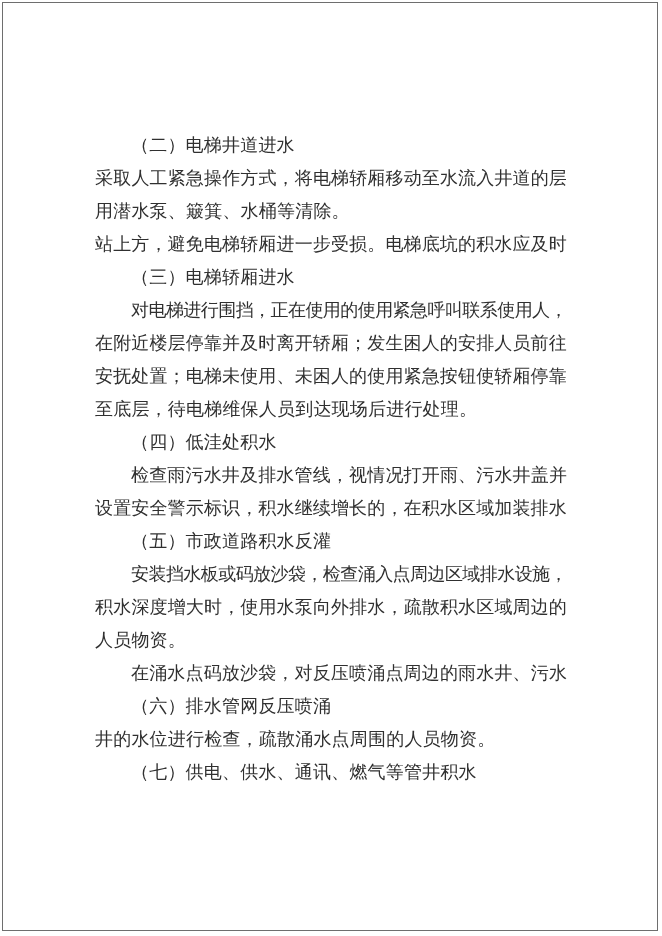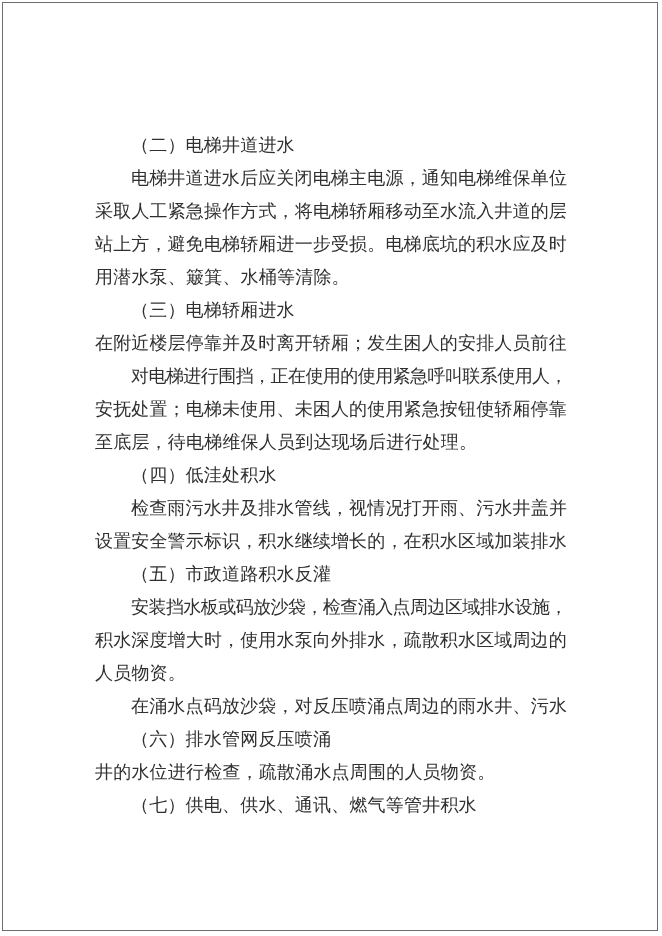--- a/index.html
+++ b/index.html
@@ -46,34 +46,33 @@
     padding-left: 2em;
   }
 </style>
 </head>
 <body>
 
 <div class="page">
   <div class="page-frame"></div>
   <div class="doc-body" id="doc-body">
       <div class="line indent">（二）电梯井道进水</div>
-      <div class="line indent full" style="letter-spacing: 0.17px;">电梯井道进水后应关闭电梯主电源，通知电梯维保单位</div>
       <div class="line full" style="letter-spacing: 0.15px; text-align: right;">采取人工紧急操作方式，将电梯轿厢移动至水流入井道的层</div>
+      <div class="line">用潜水泵、簸箕、水桶等清除。</div>
       <div class="line full" style="letter-spacing: 0.15px;">站上方，避免电梯轿厢进一步受损。电梯底坑的积水应及时</div>
-      <div class="line">用潜水泵、簸箕、水桶等清除。</div>
       <div class="line indent">（三）电梯轿厢进水</div>
+      <div class="line indent full" style="letter-spacing: -0.56px;">对电梯进行围挡，正在使用的使用紧急呼叫联系使用人，</div>
       <div class="line full" style="letter-spacing: 0.15px;">在附近楼层停靠并及时离开轿厢；发生困人的安排人员前往</div>
-      <div class="line indent full" style="letter-spacing: -0.56px;">对电梯进行围挡，正在使用的使用紧急呼叫联系使用人，</div>
       <div class="line full" style="letter-spacing: 0.15px;">安抚处置；电梯未使用、未困人的使用紧急按钮使轿厢停靠</div>
       <div class="line">至底层，待电梯维保人员到达现场后进行处理。</div>
       <div class="line indent">（四）低洼处积水</div>
       <div class="line indent full" style="letter-spacing: 0.17px;">检查雨污水井及排水管线，视情况打开雨、污水井盖并</div>
       <div class="line full" style="letter-spacing: 0.15px;">设置安全警示标识，积水继续增长的，在积水区域加装排水</div>
       <div class="line indent">（五）市政道路积水反灌</div>
       <div class="line indent full" style="letter-spacing: -0.56px;">安装挡水板或码放沙袋，检查涌入点周边区域排水设施，</div>
-      <div class="line full" style="letter-spacing: 0.15px;">积水深度增大时，使用水泵向外排水，疏散积水区域周边的</div>
+      <div class="line full" style="letter-spacing: 0.15px; text-align: right;">积水深度增大时，使用水泵向外排水，疏散积水区域周边的</div>
       <div class="line">人员物资。</div>
       <div class="line indent full" style="letter-spacing: 0.17px;">在涌水点码放沙袋，对反压喷涌点周边的雨水井、污水</div>
       <div class="line indent">（六）排水管网反压喷涌</div>
       <div class="line">井的水位进行检查，疏散涌水点周围的人员物资。</div>
       <div class="line indent">（七）供电、供水、通讯、燃气等管井积水</div>
     </div>
 </div>
 
 </body></html>

